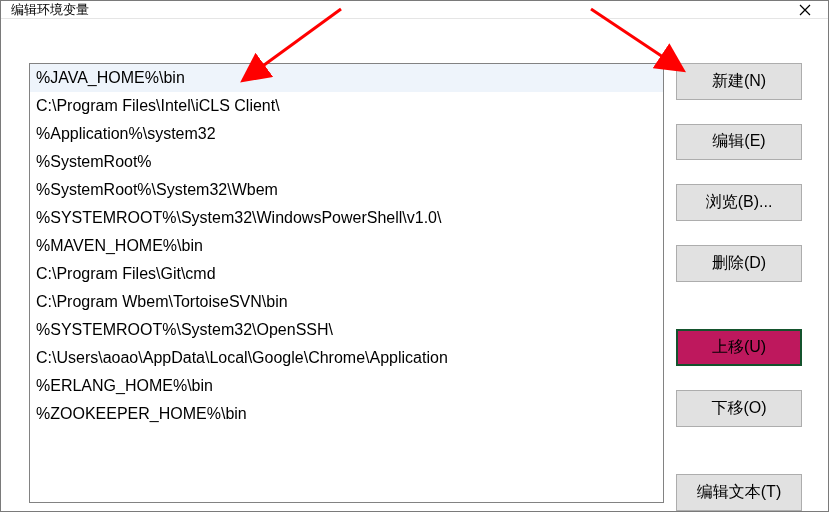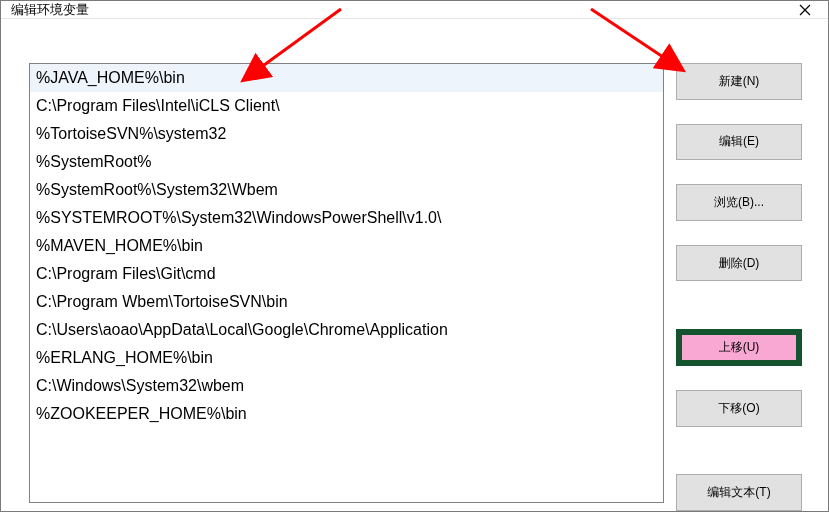--- a/index.html
+++ b/index.html
@@ -6,22 +6,22 @@
   html, body { width: 829px; height: 512px; overflow: hidden; font-family: "Microsoft YaHei", "Segoe UI", Tahoma, sans-serif; font-size: 14px; background: #fff; }
   .window { width: 829px; height: 512px; border: 1px solid #7a7a7a; background: #fff; position: relative; }
   .titlebar { height: 18px; display: flex; align-items: center; justify-content: space-between; padding: 0 0 0 10px; border-bottom: 1px solid #e5e5e5; }
   .titlebar .title { font-size: 13px; color: #000; }
   .titlebar .close { width: 46px; height: 34px; display: flex; align-items: center; justify-content: center; font-size: 16px; color: #333; background: transparent; border: none; cursor: pointer; }
   .client { position: absolute; top: 34px; left: 0; right: 0; bottom: 0; padding: 28px 22px 0 28px; display: flex; gap: 12px; }
   .listbox { flex: 1 1 auto; border: 1px solid #828282; background: #fff; overflow: hidden; height: 440px; }
   .listbox .item { height: 28px; line-height: 28px; padding: 0 6px; font-size: 16px; color: #000; white-space: nowrap; overflow: hidden; text-overflow: clip; cursor: default; }
   .listbox .item.selected { background: #eef4fb; }
   .buttons { width: 130px; display: flex; flex-direction: column; gap: 0; }
-  .btn { width: 126px; height: 37px; background: #e1e1e1; border: 1px solid #adadad; color: #000; font-size: 12px; cursor: pointer; font-family: inherit; }
-  .btn.focus { background: #f9a8d4; border: 6px solid #14532d; }
+  .btn { width: 126px; height: 37px; background: #e1e1e1; border: 1px solid #adadad; color: #000; font-size: 16px; cursor: pointer; font-family: inherit; }
+  .btn.focus { background: #be185d; border: 2px solid #14532d; }
   .gap-small { height: 24px; }
   .gap-large { height: 48px; }
   
   .arrow { position: absolute; pointer-events: none; }
 </style>
 </head>
 <body>
 
 <div class="window">
 
@@ -32,30 +32,30 @@
           <path d="M1 1 L11 11 M11 1 L1 11" stroke="#000" stroke-width="1.2" fill="none"></path>
         </svg>
     </button>
   </div>
 
   <div class="client">
 
     <div class="listbox" id="listbox">
         <div class="item selected">%JAVA_HOME%\bin</div>
         <div class="item">C:\Program Files\Intel\iCLS Client\</div>
-        <div class="item">%TortoiseSVN%\system32</div>
+        <div class="item">%Application%\system32</div>
         <div class="item">%SystemRoot%</div>
         <div class="item">%SystemRoot%\System32\Wbem</div>
         <div class="item">%SYSTEMROOT%\System32\WindowsPowerShell\v1.0\</div>
         <div class="item">%MAVEN_HOME%\bin</div>
         <div class="item">C:\Program Files\Git\cmd</div>
         <div class="item">C:\Program Wbem\TortoiseSVN\bin</div>
+        <div class="item">%SYSTEMROOT%\System32\OpenSSH\</div>
         <div class="item">C:\Users\aoao\AppData\Local\Google\Chrome\Application</div>
         <div class="item">%ERLANG_HOME%\bin</div>
-        <div class="item">C:\Windows\System32\wbem</div>
         <div class="item">%ZOOKEEPER_HOME%\bin</div>
       </div>
 
     <div class="buttons">
       <button class="btn">新建(N)</button>
       <div class="gap-small"></div>
       <button class="btn">编辑(E)</button>
       <div class="gap-small"></div>
       <button class="btn">浏览(B)...</button>
       <div class="gap-small"></div>

